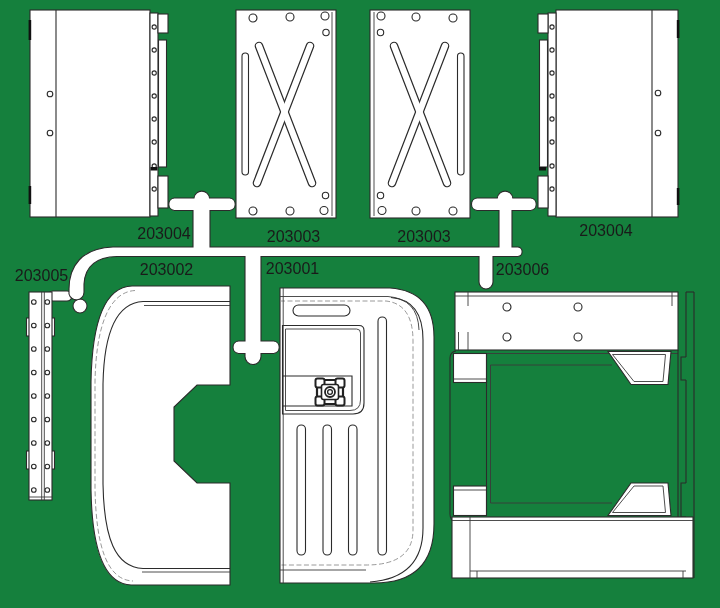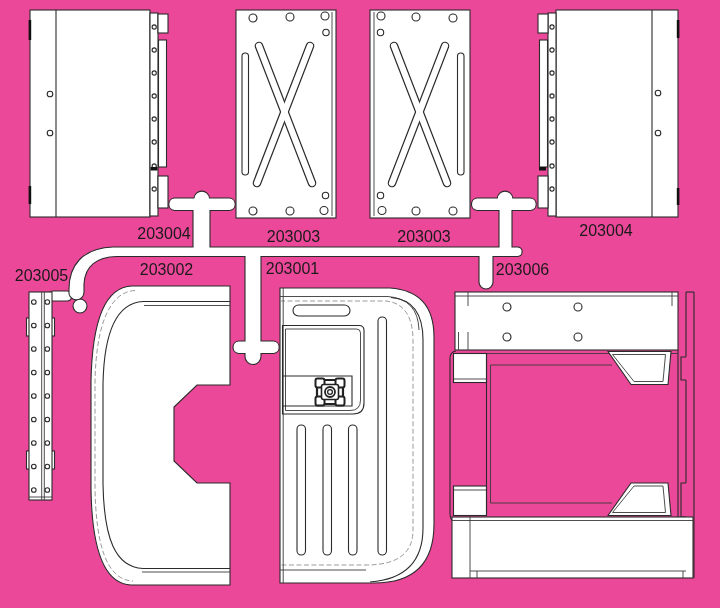--- a/index.html
+++ b/index.html
@@ -1,16 +1,16 @@
 <!DOCTYPE html>
 <html><head>
 <meta charset="utf-8">
 <style>
   html,body{margin:0;padding:0;background:#ffffff;}
-  #stage{position:relative;width:720px;height:608px;background:#ec4899;overflow:hidden;
+  #stage{position:relative;width:720px;height:608px;background:#15803d;overflow:hidden;
          font-family:"Liberation Sans",sans-serif;}
   svg{display:block}
   .fw{fill:#ffffff;stroke:#2b2b2b;stroke-width:1.1;}
   .ln{fill:none;stroke:#2b2b2b;stroke-width:1.1;}
   .thin{fill:none;stroke:#3a3a3a;stroke-width:0.9;}
   .rim{fill:none;stroke:#8f8f8f;stroke-width:0.9;stroke-dasharray:5 2.5;}
   .blk{fill:#111;stroke:none;}
   .xo{stroke:#2b2b2b;stroke-width:8.6;stroke-linecap:round;fill:none;}
   .xi{stroke:#ffffff;stroke-width:6.2;stroke-linecap:round;fill:none;}
   .clamp{fill:#ffffff;stroke:#222;stroke-width:2;}

